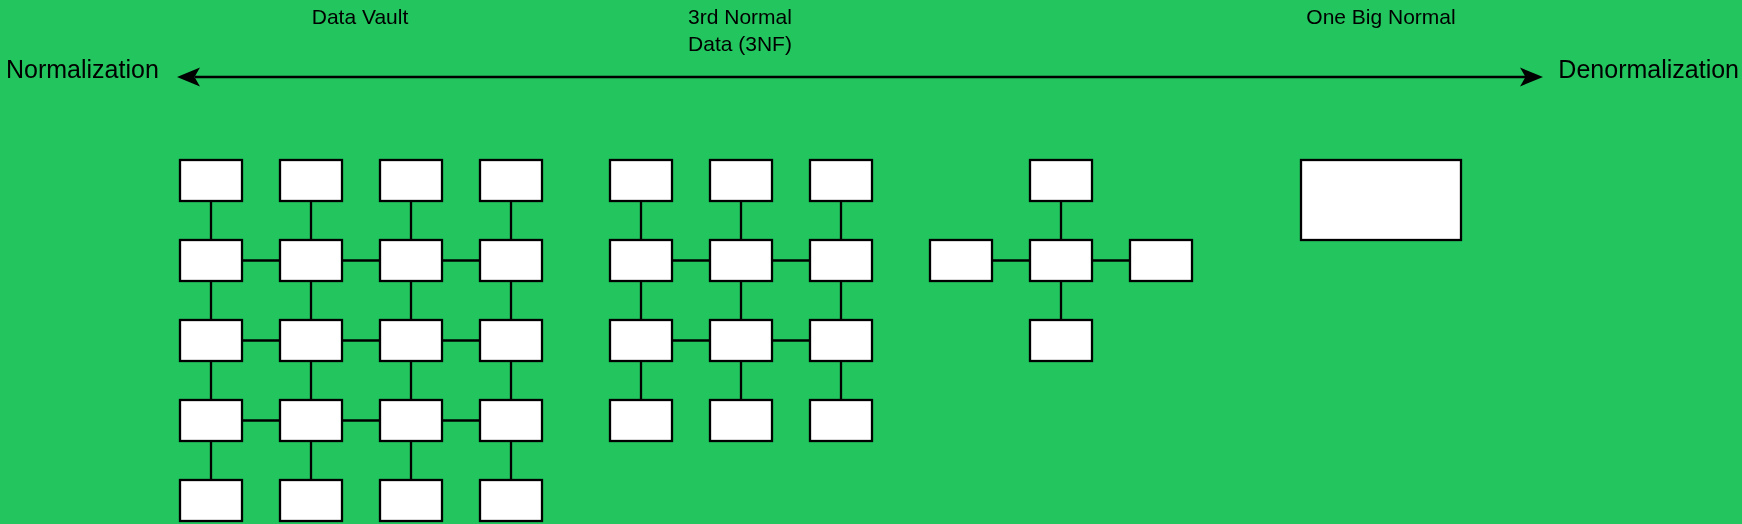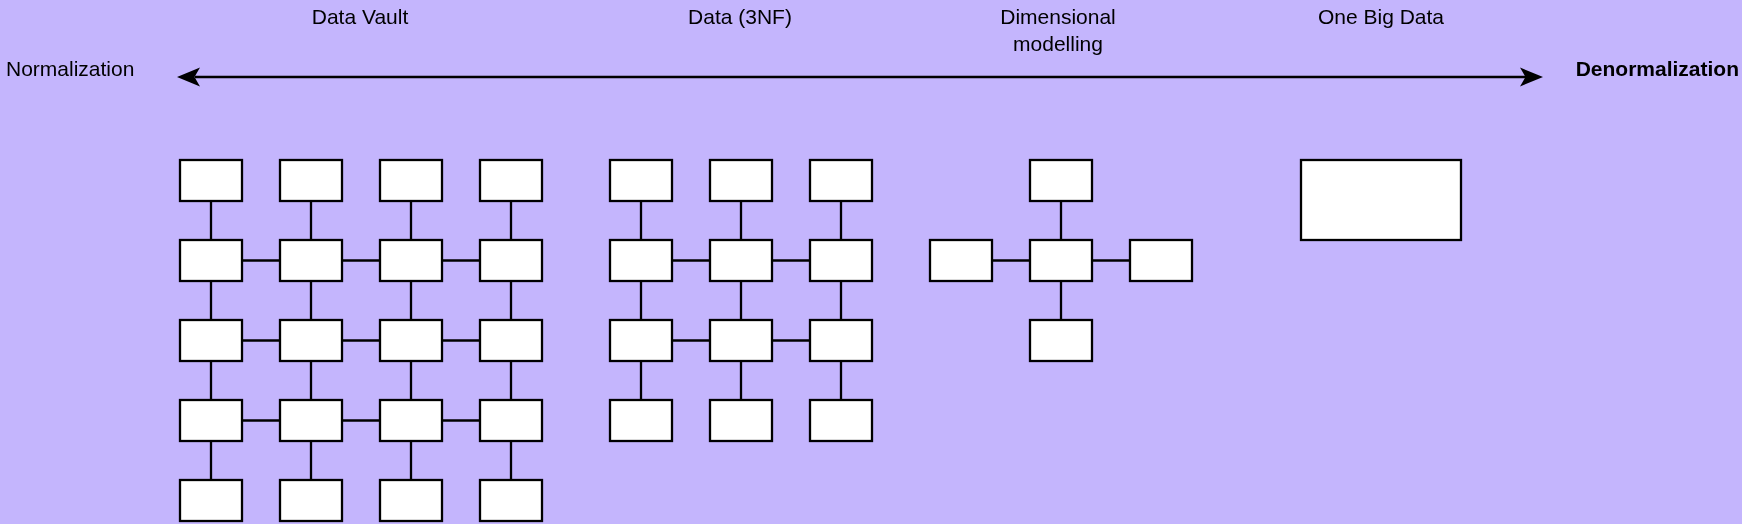--- a/index.html
+++ b/index.html
@@ -11,63 +11,60 @@
     width: 1742px;
     height: 524px;
     font-family: "Liberation Sans", sans-serif;
     color: #000000;
   }
   .canvas {
     position: relative;
     width: 1742px;
     height: 524px;
     overflow: hidden;
-    background: #c4b5fd;
+    background: #22c55e;
   }
   .top-label {
     position: absolute;
     top: 3px;
     width: 300px;
     text-align: center;
     font-size: 21px;
     line-height: 27px;
     white-space: nowrap;
   }
   .side-label {
     position: absolute;
     top: 56px;
-    font-size: 21px;
+    font-size: 25px;
     line-height: 26px;
     white-space: nowrap;
   }
   .side-label.left  { left: 6px; }
-  .side-label.right { right: 3px; font-weight: bold; }
+  .side-label.right { right: 3px; }
   #diagram-svg {
     position: absolute;
     left: 0;
     top: 0;
   }
 </style>
 </head>
 <body>
 
 <div class="canvas">
 
   <div class="top-label" style="left:210px">
     <div>Data Vault</div>
   </div>
   <div class="top-label" style="left:590px">
+    <div>3rd Normal</div>
     <div>Data (3NF)</div>
   </div>
-  <div class="top-label" style="left:908px">
-    <div>Dimensional</div>
-    <div>modelling</div>
-  </div>
   <div class="top-label" style="left:1231px">
-    <div>One Big Data</div>
+    <div>One Big Normal</div>
   </div>
 
   <div class="side-label left">Normalization</div>
   <div class="side-label right">Denormalization</div>
 
   <svg id="diagram-svg" width="1742" height="524" viewBox="0 0 1742 524">
     <g>
       <line x1="195" y1="77" x2="1526" y2="77" stroke="#000000" stroke-width="2.3"></line>
       <polygon points="177,77 200,67.5 194.5,77 200,86.5" fill="#000000"></polygon>
       <polygon points="1543,77 1520,67.5 1525.5,77 1520,86.5" fill="#000000"></polygon>

